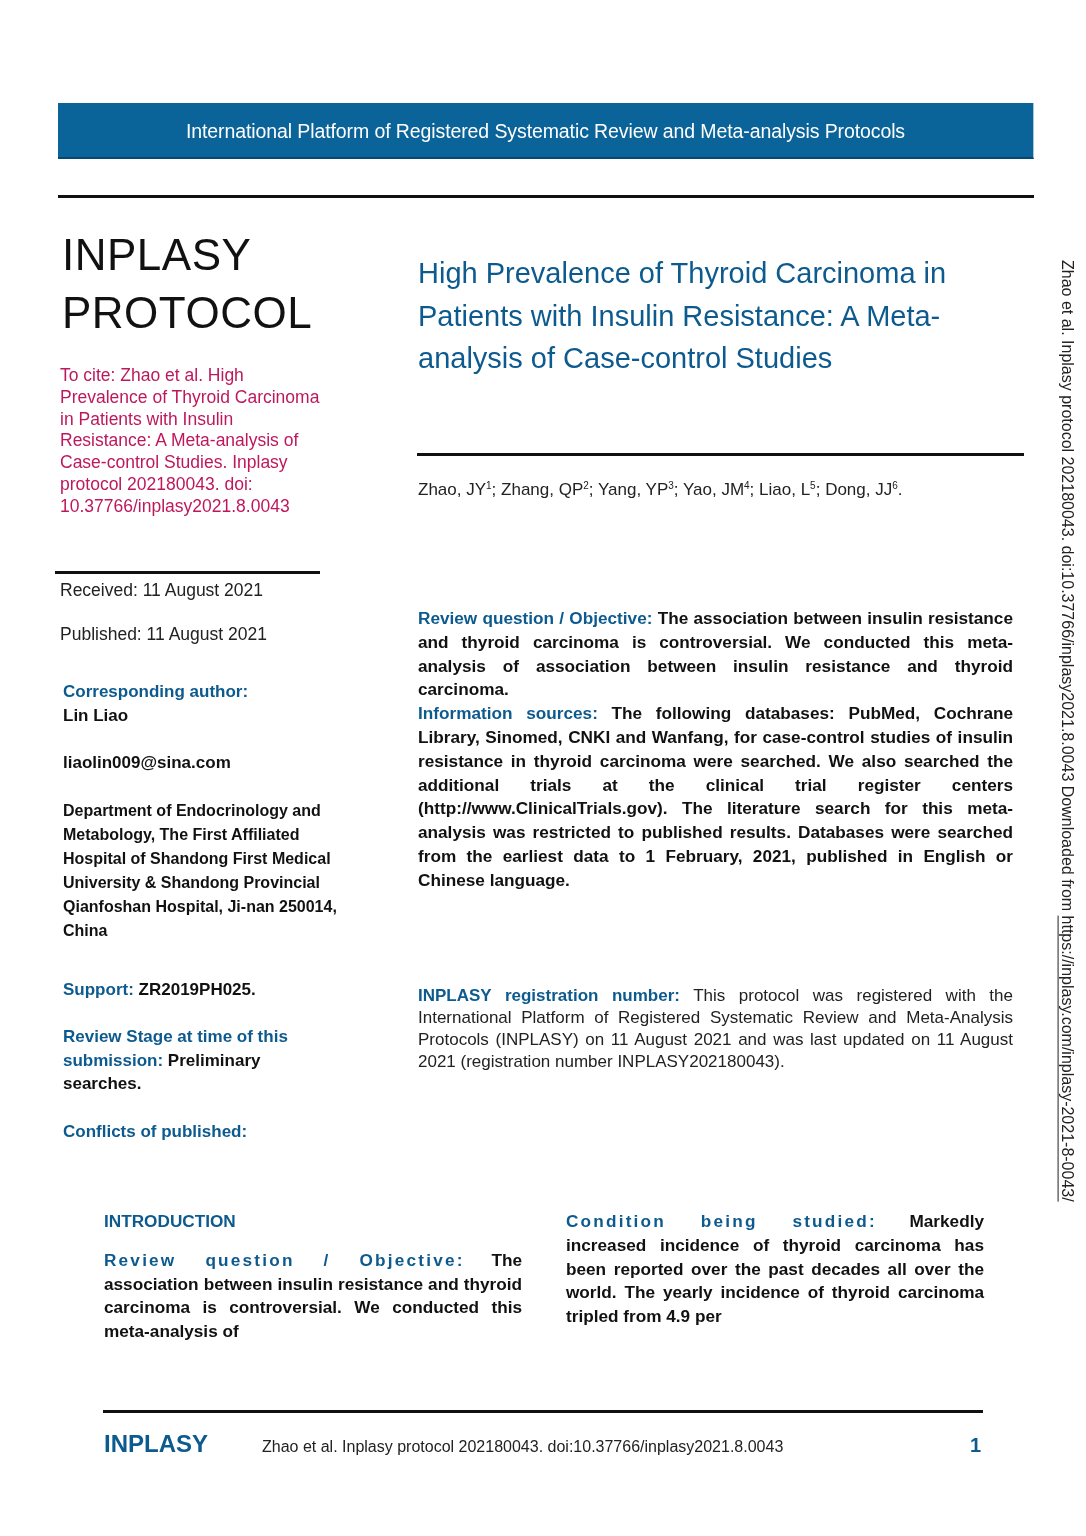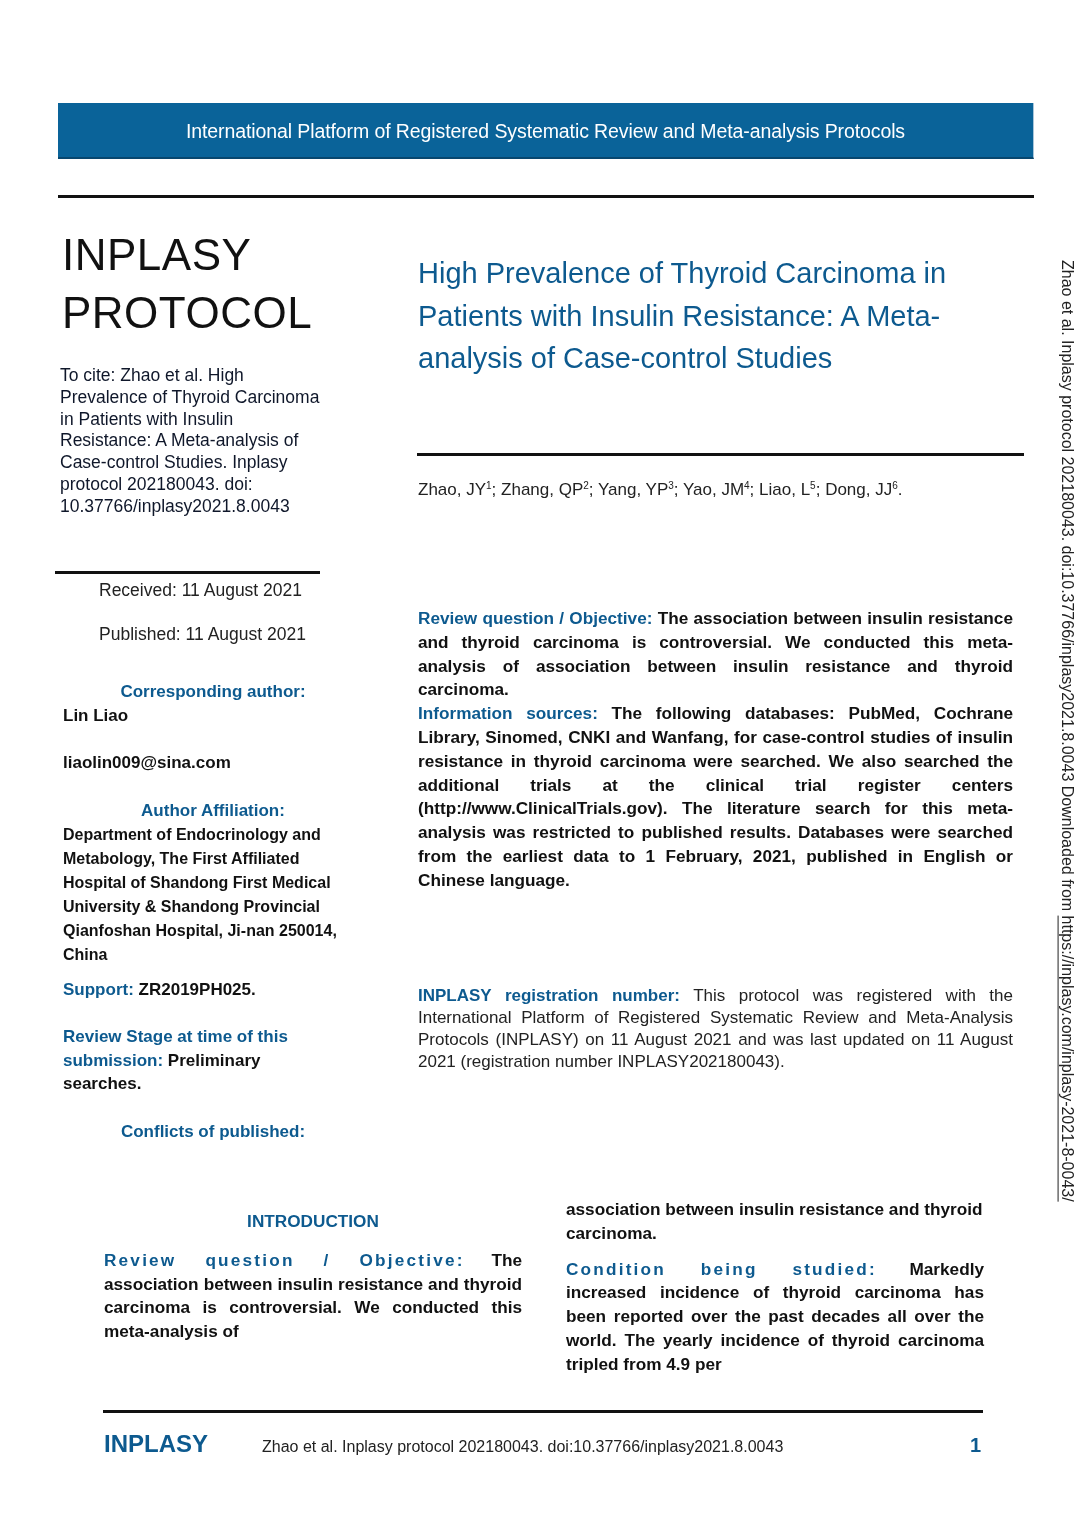--- a/index.html
+++ b/index.html
@@ -19,25 +19,25 @@
   .rule-top { left: 58px; top: 195px; width: 976px; height: 3px; }
   .rule-title { left: 417px; top: 453px; width: 607px; height: 3px; }
   .rule-left { left: 55px; top: 571px; width: 265px; height: 3px; }
   .rule-foot { left: 103px; top: 1410px; width: 880px; height: 3px; }
 
   .brand {
     left: 62px; top: 226px; font-size: 44px; line-height: 58px; color: #111;
     letter-spacing: 0.5px;
   }
   .cite {
-    left: 60px; top: 365px; width: 265px; font-size: 17.5px; line-height: 21.8px; color: #0f172a;
+    left: 60px; top: 365px; width: 265px; font-size: 17.5px; line-height: 21.8px; color: #be185d;
   }
-  .date { left: 60px; font-size: 17.5px; color: #222; margin-left: 39px; }
+  .date { left: 60px; font-size: 17.5px; color: #222; }
   .side { left: 63px; width: 300px; font-size: 17px; line-height: 23.5px; }
-  .blue { color: #0d5a8f; font-weight: bold; text-align: center; }
+  .blue { color: #0d5a8f; font-weight: bold; }
   .bold { font-weight: bold; color: #111; }
 
   .title {
     left: 418px; top: 252px; width: 600px; font-size: 29px; line-height: 42.5px;
     font-weight: normal; color: #0d5a8f;
   }
   .authors { left: 418px; top: 480px; font-size: 17px; color: #222; }
   .authors sup { font-size: 10px; vertical-align: 6px; }
 
   .abstract {
@@ -82,21 +82,20 @@
 <div class="abs date" style="top:580px">Received: 11 August 2021</div>
 <div class="abs date" style="top:624px">Published: 11 August 2021</div>
 
 <div class="abs side" style="top:680px">
   <div class="blue">Corresponding author:</div>
   <div class="bold">Lin Liao</div>
 </div>
 <div class="abs side bold" style="top:751px">liaolin009@sina.com</div>
 
 <div class="abs side" style="top:799px">
-  <div class="blue">Author Affiliation:</div>
   <div class="bold" style="font-size:16px;line-height:24px">Department of Endocrinology and Metabology, The First Affiliated Hospital of Shandong First Medical University &amp; Shandong Provincial Qianfoshan Hospital, Ji-nan 250014, China</div>
 </div>
 
 <div class="abs side" style="top:978px">
   <span class="blue">Support:</span>
   <span class="bold">ZR2019PH025.</span>
 </div>
 
 <div class="abs side" style="top:1025px;width:275px">
   <span class="blue">Review Stage at time of this submission:</span>
@@ -130,21 +129,20 @@
 
 <div class="abs intro-col intro-left">
   <div class="blue" style="margin-bottom:15px">INTRODUCTION</div>
   <div>
     <span class="blue spaced">Review question / Objective:</span>
     <span>The association between insulin resistance and thyroid carcinoma is controversial. We conducted this meta-analysis of</span>
   </div>
 </div>
 
 <div class="abs intro-col intro-right">
-  <div style="text-align:left">association between insulin resistance and thyroid carcinoma.</div>
   <div style="margin-top:12px">
     <span class="blue spaced">Condition being studied:</span>
     <span>Markedly increased incidence of thyroid carcinoma has been reported over the past decades all over the world. The yearly incidence of thyroid carcinoma tripled from 4.9 per</span>
   </div>
 </div>
 
 <div class="abs rule rule-foot"></div>
 <div class="abs foot-brand">INPLASY</div>
 <div class="abs foot-cite">Zhao et al. Inplasy protocol 202180043. doi:10.37766/inplasy2021.8.0043</div>
 <div class="abs foot-page">1</div>

